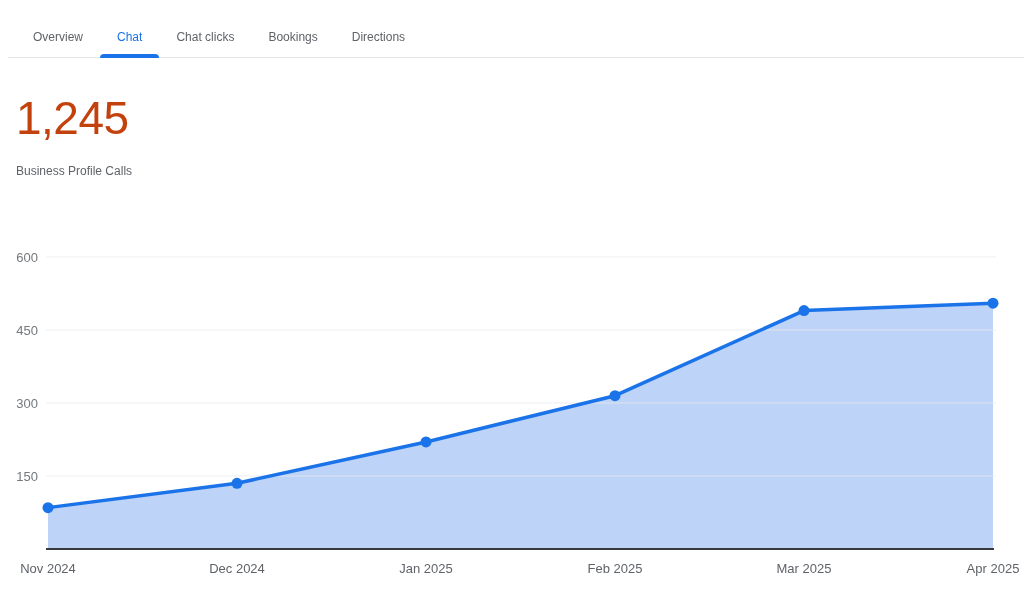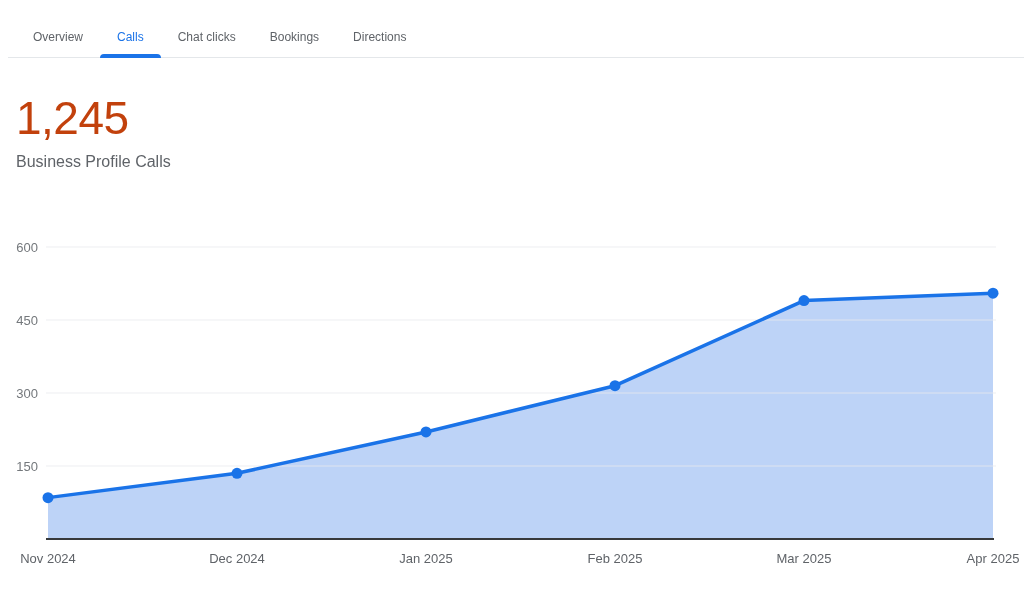--- a/index.html
+++ b/index.html
@@ -20,37 +20,37 @@
   .tab.active::after {
     content:""; position:absolute; left:0; right:0; bottom:-1px; height:4px;
     background:#1a73e8; border-radius:4px 4px 0 0;
   }
   
   .metric { margin:36px 0 0 16px; }
   .metric h1 {
     margin:0; font-size:46px; line-height:48px; font-weight:500;
     letter-spacing:-0.5px; color:#c2410c;
   }
-  .metric p { margin:11px 0 0; font-size:16px; line-height:17px; color:#5f6368; }
+  .metric p { margin:21px 0 0; font-size:12px; line-height:17px; color:#5f6368; }
   
   .chart { margin:57px 0 0; }
   .chart svg { display:block; }
   .chart text { font-family:"Liberation Sans", sans-serif; font-size:13px; }
   .ytick { fill:#74787c; }
   .xtick { fill:#5f6368; }
 </style>
 </head>
 <body>
 
 <div class="page">
 
   <nav class="tabbar">
     <div class="tabs" id="tabs">
         <button class="tab"><span>Overview</span></button>
-        <button class="tab active"><span>Calls</span></button>
+        <button class="tab active"><span>Chat</span></button>
         <button class="tab"><span>Chat clicks</span></button>
         <button class="tab"><span>Bookings</span></button>
         <button class="tab"><span>Directions</span></button>
       </div>
   </nav>
 
   <section class="metric">
     <h1>1,245</h1>
     <p>Business Profile Calls</p>
   </section>

